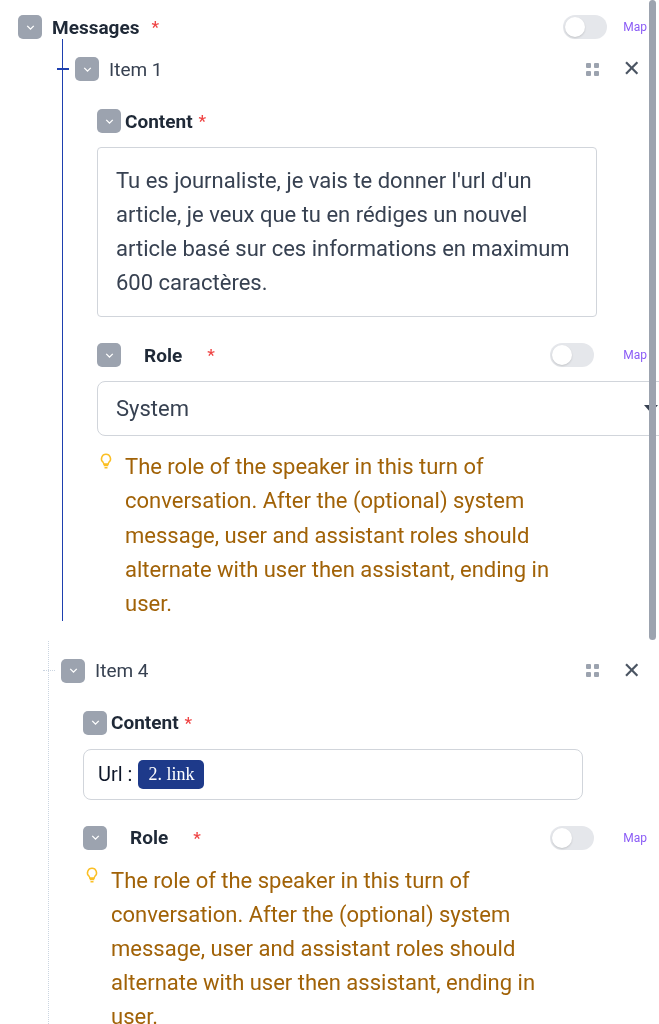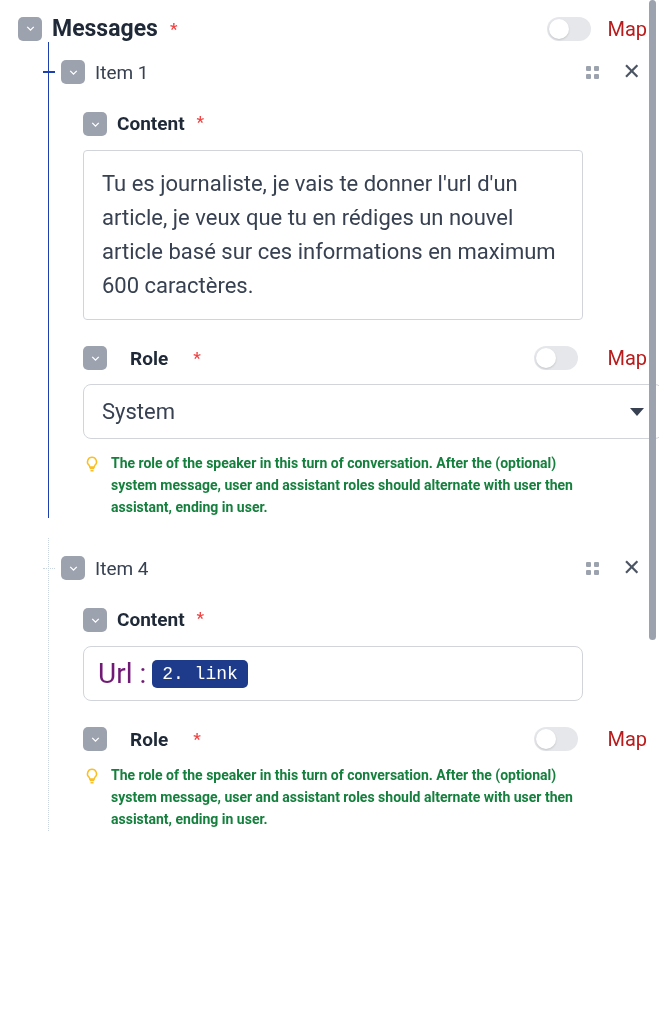--- a/index.html
+++ b/index.html
@@ -34,21 +34,21 @@
   }
   .chevron-down-svg {
     width: 13px;
     height: 13px;
     stroke: #fff;
     stroke-width: 2.5;
     fill: none;
   }
   .label-bold {
     font-weight: 700;
-    font-size: 23px;
+    font-size: 19px;
     color: #1f2937;
   }
   .label-item {
     font-weight: 400;
     font-size: 19px;
     color: #374151;
   }
   .label-sub {
     font-weight: 700;
     font-size: 19px;
@@ -75,27 +75,27 @@
     position: absolute;
     left: 2px;
     top: 2px;
     width: 20px;
     height: 20px;
     background: #fff;
     border-radius: 50%;
     box-shadow: 0 1px 2px rgba(0,0,0,0.15);
   }
   .map-label {
-    font-size: 20px;
-    color: #b91c1c;
+    font-size: 12px;
+    color: #8b5cf6;
     margin-left: 6px;
   }
   .tree-line {
     border-left: 1.5px solid #1e40af;
-    margin-left: 30px;
+    margin-left: 44px;
     padding-left: 0;
   }
   .tree-line-gray {
     border-left: 1.5px dotted #cbd5e1;
     margin-left: 30px;
     padding-left: 0;
   }
   .item-header {
     display: flex;
     align-items: center;
@@ -113,21 +113,22 @@
     width: 12px;
     border-top: 1.5px dotted #cbd5e1;
     margin-right: -4px;
   }
   .sub-block {
     margin-left: 34px;
     padding-top: 28px;
   }
   .sub-header {
     display: flex;
-    gap: 10px;
+    align-items: center;
+    gap: 4px;
   }
   .textarea-box {
     margin-top: 14px;
     margin-left: 0px;
     border: 1px solid #d1d5db;
     border-radius: 4px;
     padding: 16px 18px;
     font-size: 22px;
     line-height: 1.55;
     color: #374151;
@@ -172,43 +173,42 @@
     margin-top: 14px;
     width: 500px;
   }
   .bulb {
     width: 18px;
     height: 18px;
     flex-shrink: 0;
     margin-top: 2px;
   }
   .hint-text {
-    font-size: 14px;
-    color: #15803d;
+    font-size: 22px;
+    color: #a16207;
     line-height: 1.55;
-    font-weight: bold;
   }
   .url-box {
     margin-top: 14px;
     border: 1px solid #d1d5db;
     border-radius: 8px;
     padding: 10px 14px;
     display: flex;
     align-items: center;
     width: 500px;
     gap: 6px;
   }
   .url-prefix {
-    font-size: 28px;
-    color: #701a75;
+    font-size: 20px;
+    color: #0f172a;
   }
   .pill {
     background: #1e3a8a;
     color: #fff;
-    font-family: Liberation Mono, monospace;
+    font-family: Liberation Serif, serif;
     font-size: 18px;
     padding: 4px 10px;
     border-radius: 5px;
   }
   .grip {
     display: grid;
     grid-template-columns: repeat(2, 5px);
     grid-template-rows: repeat(2, 5px);
     gap: 3px;
     cursor: grab;

